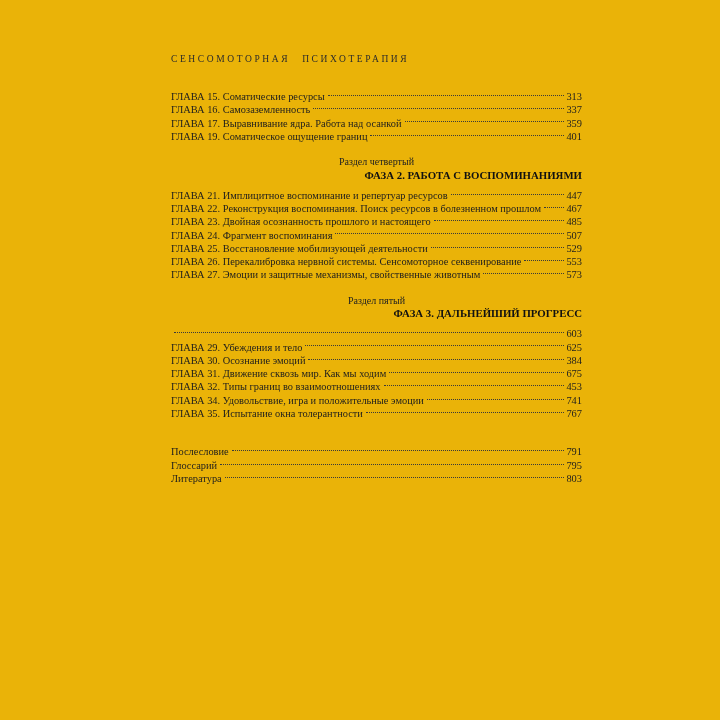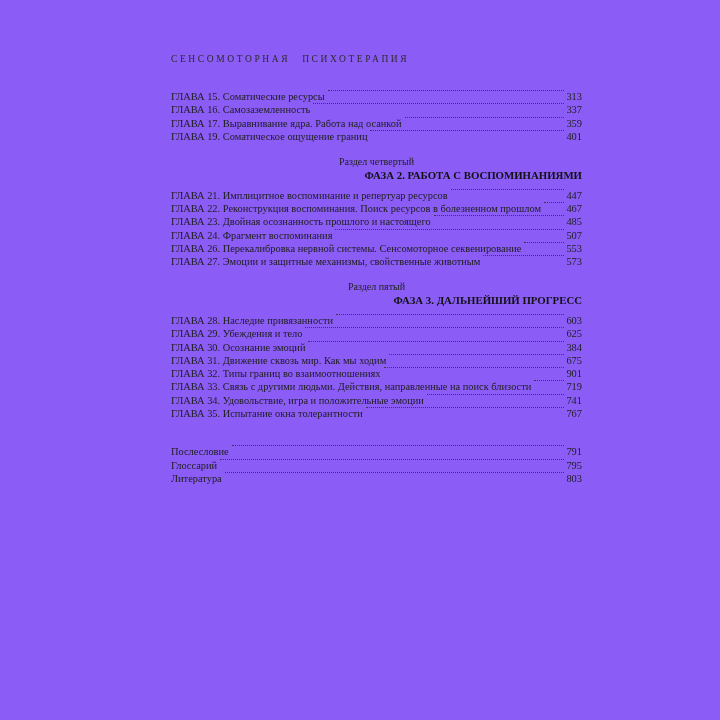--- a/index.html
+++ b/index.html
@@ -4,21 +4,21 @@
 <style>
   html, body { margin: 0; padding: 0; }
   body {
     width: 720px; height: 720px;
     background: #ffffff;
     overflow: hidden;
   }
   .page {
     position: relative;
     width: 720px; height: 720px;
-    background: #8b5cf6;
+    background: #eab308;
     font-family: "Liberation Serif", "DejaVu Serif", serif;
     color: #1e1e1e;
   }
   .content {
     position: absolute;
     left: 171px; top: 54px;
     width: 411px;
   }
   .running-header {
     font-size: 9.5px;
@@ -40,21 +40,21 @@
   }
   .section-title {
     text-align: right;
     font-weight: bold;
     font-size: 10.8px;
     line-height: 13px;
     color: #111;
   }
   .toc-entry {
     display: flex;
-    align-items: flex-start;
+    align-items: center;
     font-size: 10.4px;
     line-height: 13.3px;
   }
   .toc-entry-label { white-space: nowrap; }
   .toc-dots {
     flex: 1 1 auto;
     min-width: 6px;
     border-bottom: 1px dotted #3a3a3a;
     margin: 0 2px 2.5px 3px;
   }
@@ -108,37 +108,41 @@
             <span class="toc-entry-label">ГЛАВА 23. Двойная осознанность прошлого и настоящего</span>
             <span class="toc-dots"></span>
             <span class="toc-entry-page">485</span>
           </div>
           <div class="toc-entry">
             <span class="toc-entry-label">ГЛАВА 24. Фрагмент воспоминания</span>
             <span class="toc-dots"></span>
             <span class="toc-entry-page">507</span>
           </div>
           <div class="toc-entry">
+            <span class="toc-entry-label">ГЛАВА 25. Восстановление мобилизующей деятельности</span>
+            <span class="toc-dots"></span>
+            <span class="toc-entry-page">529</span>
+          </div>
+          <div class="toc-entry">
             <span class="toc-entry-label">ГЛАВА 26. Перекалибровка нервной системы. Сенсомоторное секвенирование</span>
             <span class="toc-dots"></span>
             <span class="toc-entry-page">553</span>
           </div>
           <div class="toc-entry">
             <span class="toc-entry-label">ГЛАВА 27. Эмоции и защитные механизмы, свойственные животным</span>
             <span class="toc-dots"></span>
             <span class="toc-entry-page">573</span>
           </div>
         </div>
         <div class="toc-block">
           <div class="section-head">
             <div class="section-subtitle">Раздел пятый</div>
             <div class="section-title">ФАЗА 3. ДАЛЬНЕЙШИЙ ПРОГРЕСС</div>
           </div>
           <div class="toc-entry">
-            <span class="toc-entry-label">ГЛАВА 28. Наследие привязанности</span>
             <span class="toc-dots"></span>
             <span class="toc-entry-page">603</span>
           </div>
           <div class="toc-entry">
             <span class="toc-entry-label">ГЛАВА 29. Убеждения и тело</span>
             <span class="toc-dots"></span>
             <span class="toc-entry-page">625</span>
           </div>
           <div class="toc-entry">
             <span class="toc-entry-label">ГЛАВА 30. Осознание эмоций</span>
@@ -146,26 +150,21 @@
             <span class="toc-entry-page">384</span>
           </div>
           <div class="toc-entry">
             <span class="toc-entry-label">ГЛАВА 31. Движение сквозь мир. Как мы ходим</span>
             <span class="toc-dots"></span>
             <span class="toc-entry-page">675</span>
           </div>
           <div class="toc-entry">
             <span class="toc-entry-label">ГЛАВА 32. Типы границ во взаимоотношениях</span>
             <span class="toc-dots"></span>
-            <span class="toc-entry-page">901</span>
-          </div>
-          <div class="toc-entry">
-            <span class="toc-entry-label">ГЛАВА 33. Связь с другими людьми. Действия, направленные на поиск близости</span>
-            <span class="toc-dots"></span>
-            <span class="toc-entry-page">719</span>
+            <span class="toc-entry-page">453</span>
           </div>
           <div class="toc-entry">
             <span class="toc-entry-label">ГЛАВА 34. Удовольствие, игра и положительные эмоции</span>
             <span class="toc-dots"></span>
             <span class="toc-entry-page">741</span>
           </div>
           <div class="toc-entry">
             <span class="toc-entry-label">ГЛАВА 35. Испытание окна толерантности</span>
             <span class="toc-dots"></span>
             <span class="toc-entry-page">767</span>

